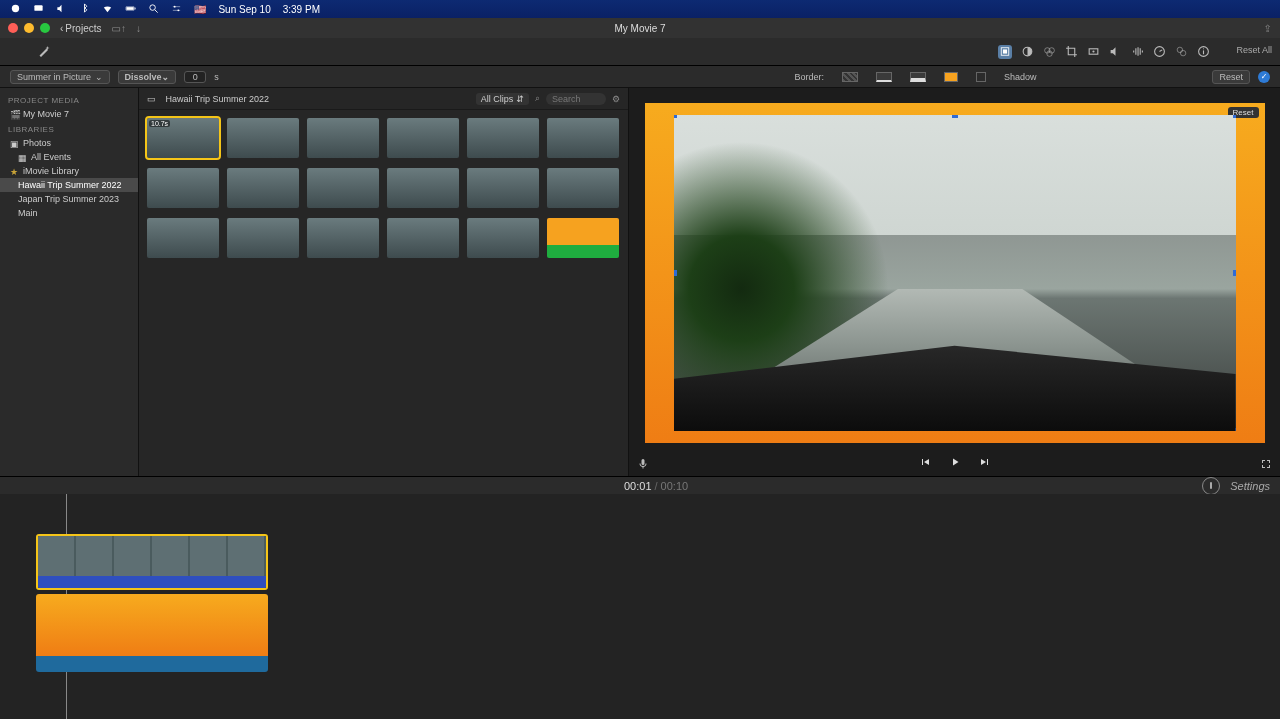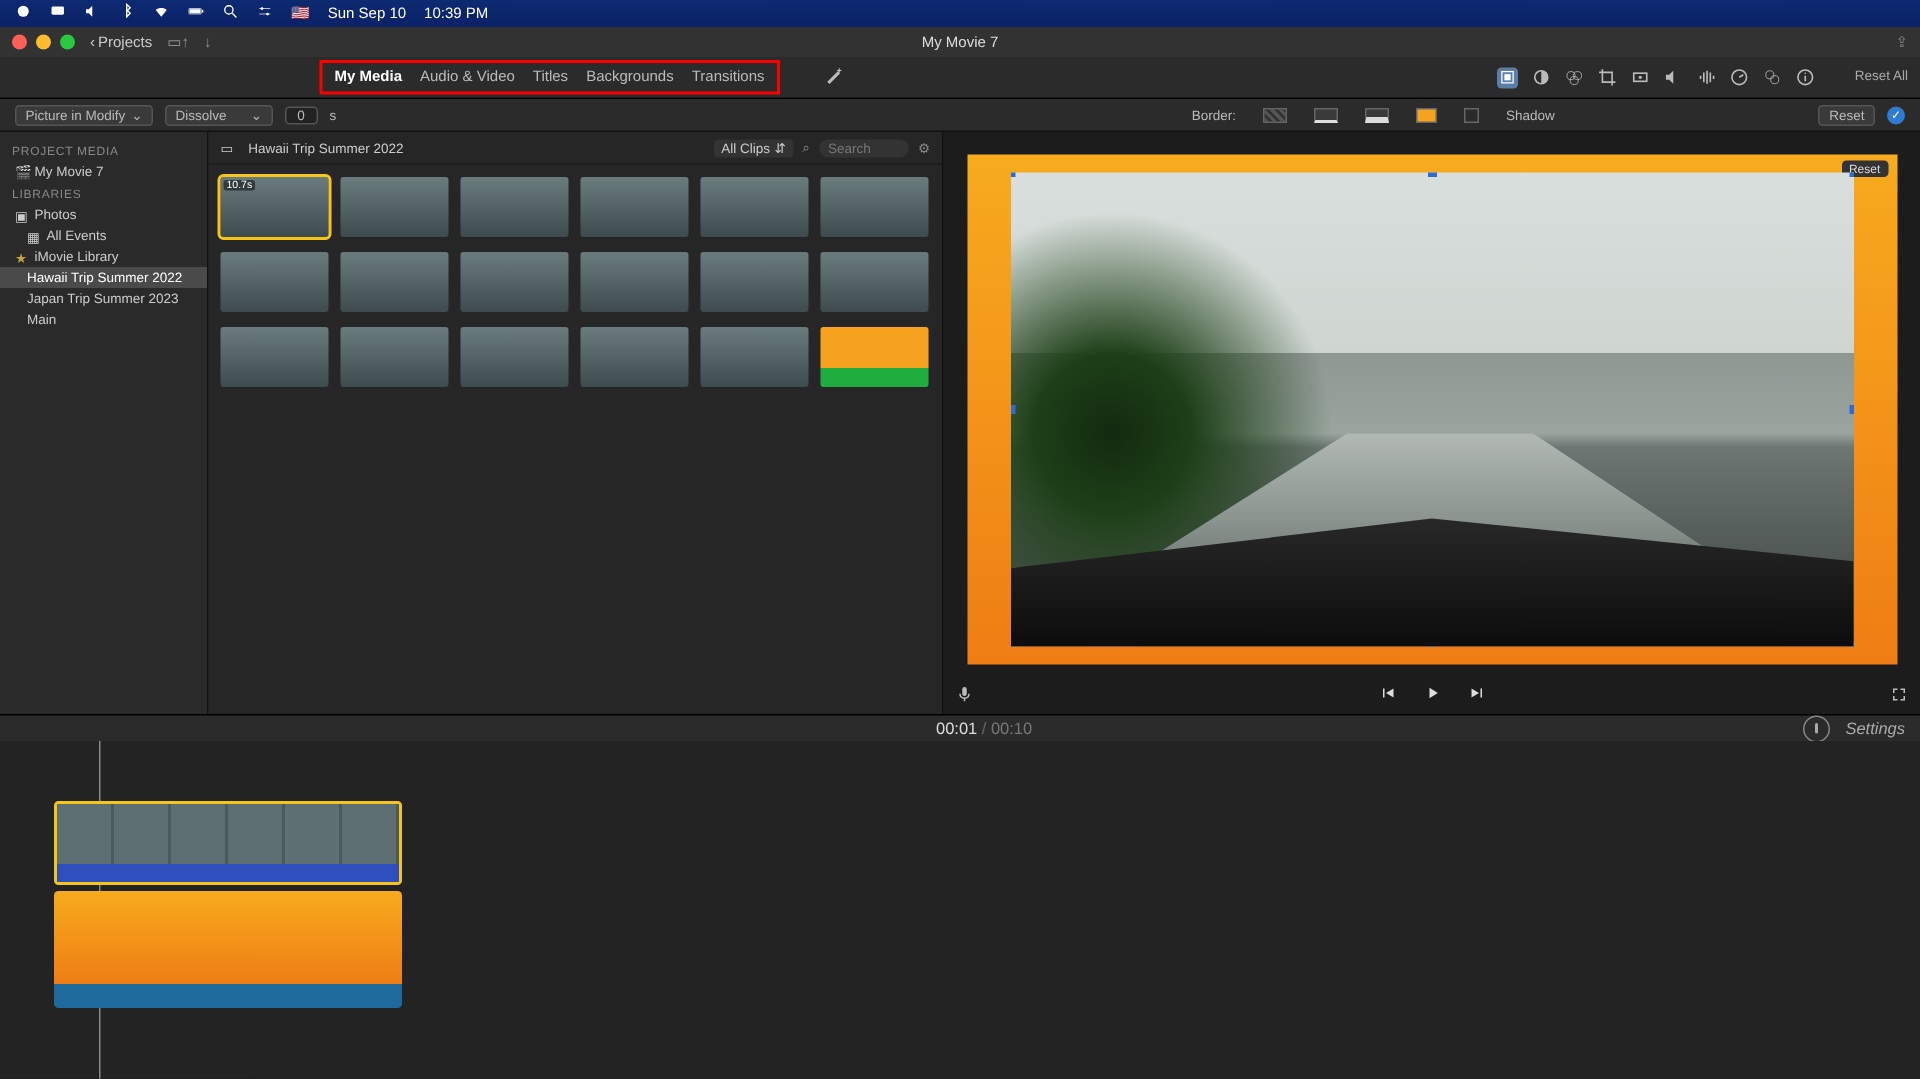--- a/index.html
+++ b/index.html
@@ -34,21 +34,21 @@
 .toolbar .wand-icon { margin-left: 30px;}
 .toolbar .inspector-icons { display:flex; gap:8px; align-items:center;}
 .toolbar .inspector-icons span { width:14px; height:14px; display:flex; align-items:center; justify-content:center;}
 .toolbar .inspector-icons svg { width:13px; height:13px; fill:#bbb; }
 .inspector-icons .active-insp { background:#5a7fa6; border-radius:3px; padding:2px;}
 .reset-all { color:#aaa; font-size:9px;}
 
 
 .inspector-bar { height: 22px; background: #2b2b2b; display:flex; align-items:center; padding: 0 10px; font-size:9px; color:#bbb; gap: 8px; border-bottom: 1px solid #111;}
 .inspector-bar .select-pip { background:#3a3a3a; border:1px solid #555; border-radius:3px; padding: 1px 6px; display:flex; align-items:center; gap:4px;}
-.inspector-bar .select-dissolve { background:#3a3a3a; border:1px solid #555; border-radius:3px; padding: 1px 6px; display:flex; align-items:center; gap:16px;}
+.inspector-bar .select-dissolve { background:#3a3a3a; border:1px solid #555; border-radius:3px; padding: 1px 6px; display:flex; align-items:center; gap:0;font-weight:bold;}
 .inspector-bar .num-field { background:#222; border:1px solid #555; border-radius:3px; width:22px; text-align:center;}
 .inspector-bar .spacer { flex:1;}
 .inspector-bar .border-group { display:flex; align-items:center; gap:18px;}
 .inspector-bar .border-opt { background:#3a3a3a; width:16px; height:10px; border:1px solid #666;}
 .inspector-bar .checkbox { width:10px; height:10px; border:1px solid #666; background:#2b2b2b;}
 
 
 .main { display:flex; height: 388px; }
 .sidebar { width: 139px; background:#2a2a2a; border-right:1px solid #111; padding: 4px 0; font-size:9px; }
 .sidebar .section-head { color:#888; font-size:8px; padding: 4px 8px 2px; letter-spacing:0.5px;}
@@ -146,21 +146,21 @@
           <line x1="15" y1="15" x2="21" y2="21" stroke="#fff" stroke-width="2"></line>
         </svg></span>
     <span class="status-icon"><svg viewBox="0 0 24 24">
           <circle cx="8" cy="8" r="2"></circle>
           <circle cx="16" cy="16" r="2"></circle>
           <line x1="4" y1="8" x2="20" y2="8" stroke="#fff"></line>
           <line x1="4" y1="16" x2="20" y2="16" stroke="#fff"></line>
         </svg></span>
     <span class="status-icon">🇺🇸</span>
     <span>Sun Sep 10</span>
-    <span>10:39 PM</span>
+    <span>3:39 PM</span>
   </div>
 </div>
 
 <div class="titlebar">
   <div class="traffic-lights">
     <span class="tl-red"></span>
     <span class="tl-yellow"></span>
     <span class="tl-green"></span>
   </div>
   <div class="titlebar-left">
@@ -171,27 +171,20 @@
     <span style="opacity:.6">▭↑</span>
     <span style="opacity:.6">↓</span>
   </div>
   <div class="title-center">My Movie 7</div>
   <div class="title-right">
     <span style="opacity:.5">⇪</span>
   </div>
 </div>
 
 <div class="toolbar">
-  <div class="media-tabs">
-    <span class="active">My Media</span>
-    <span>Audio &amp; Video</span>
-    <span>Titles</span>
-    <span>Backgrounds</span>
-    <span>Transitions</span>
-  </div>
 
   <span class="wand-icon">
     <svg width="12" height="12" viewBox="0 0 24 24">
         <path fill="#bbb" d="M3 21l14-14 3 3L6 24zM19 2l1 3 3 1-3 1-1 3-1-3-3-1 3-1z"></path>
       </svg>
   </span>
 
   <div class="right-controls">
     <div class="inspector-icons">
       <span class="active-insp">
@@ -253,21 +246,21 @@
             <circle cx="12" cy="7" r="1"></circle>
           </svg>
         </span>
     </div>
     <span class="reset-all">Reset All</span>
   </div>
 </div>
 
 <div class="inspector-bar" style="position:relative;">
   <span class="select-pip">
-    <span>Picture in Modify</span>
+    <span>Summer in Picture</span>
     <span>⌄</span>
   </span>
   <span class="select-dissolve">
     <span>Dissolve</span>
     <span>⌄</span>
   </span>
   <span class="num-field">0</span>
   <span>s</span>
 
   <span class="spacer"></span>

